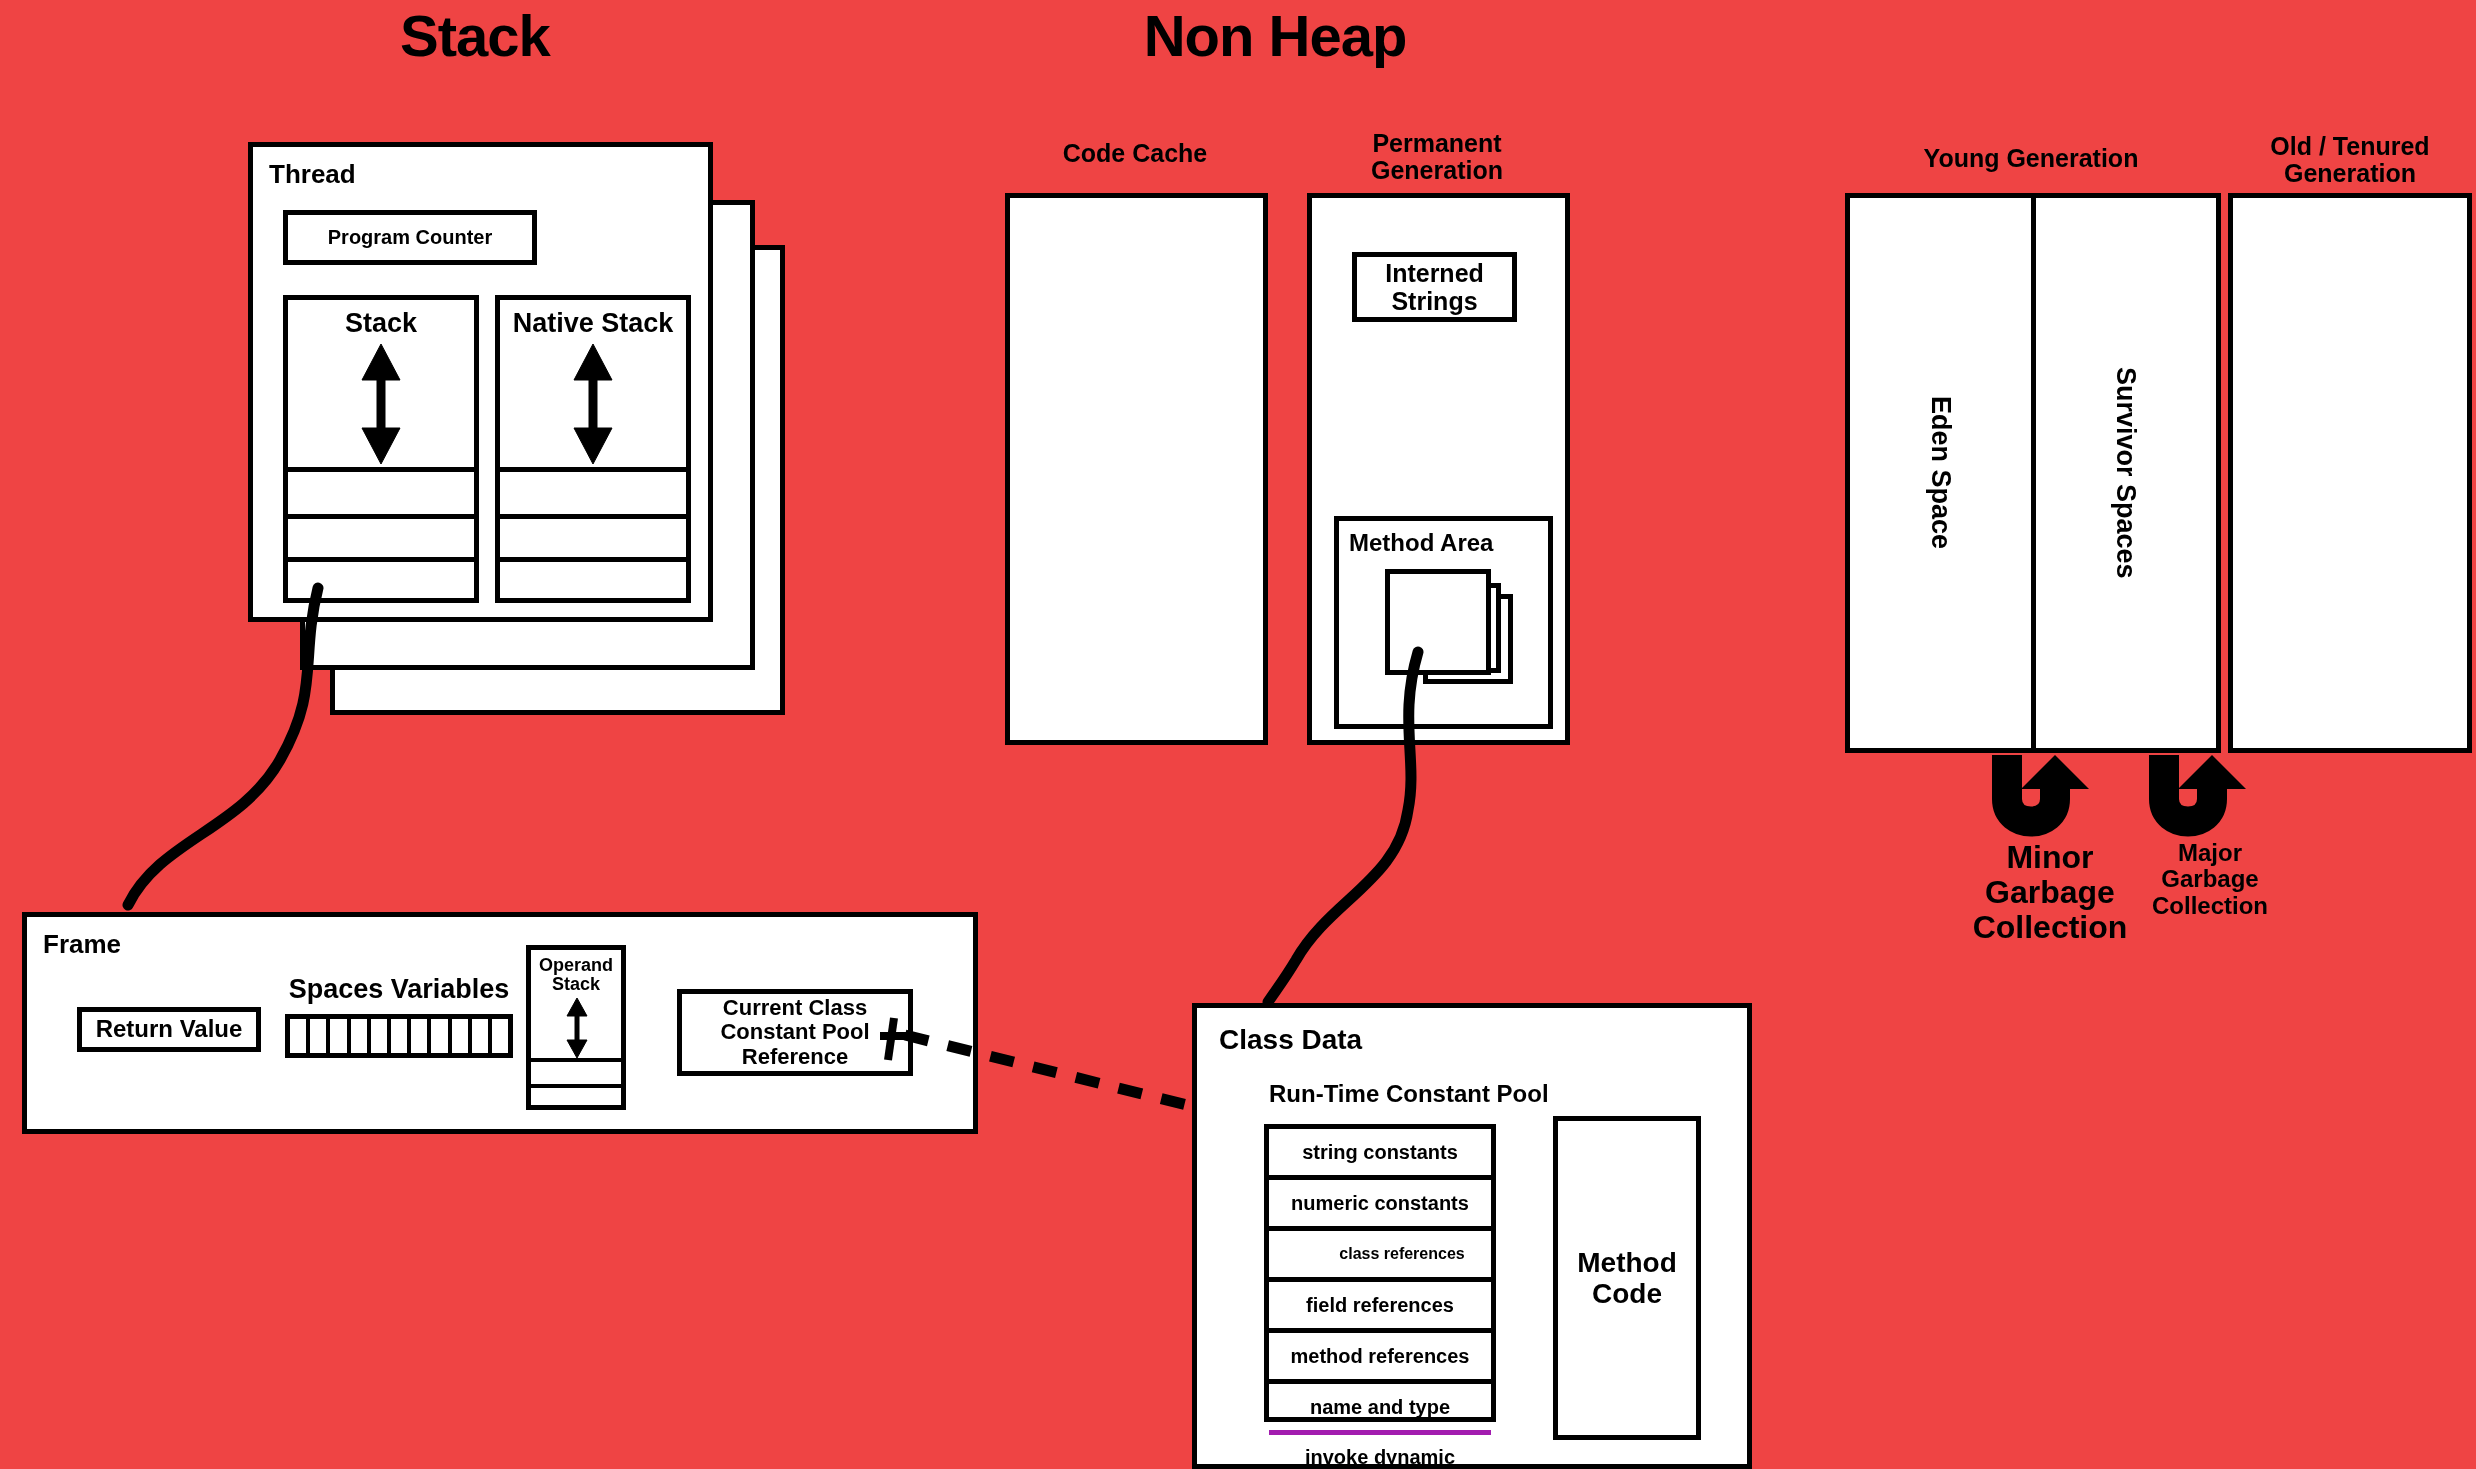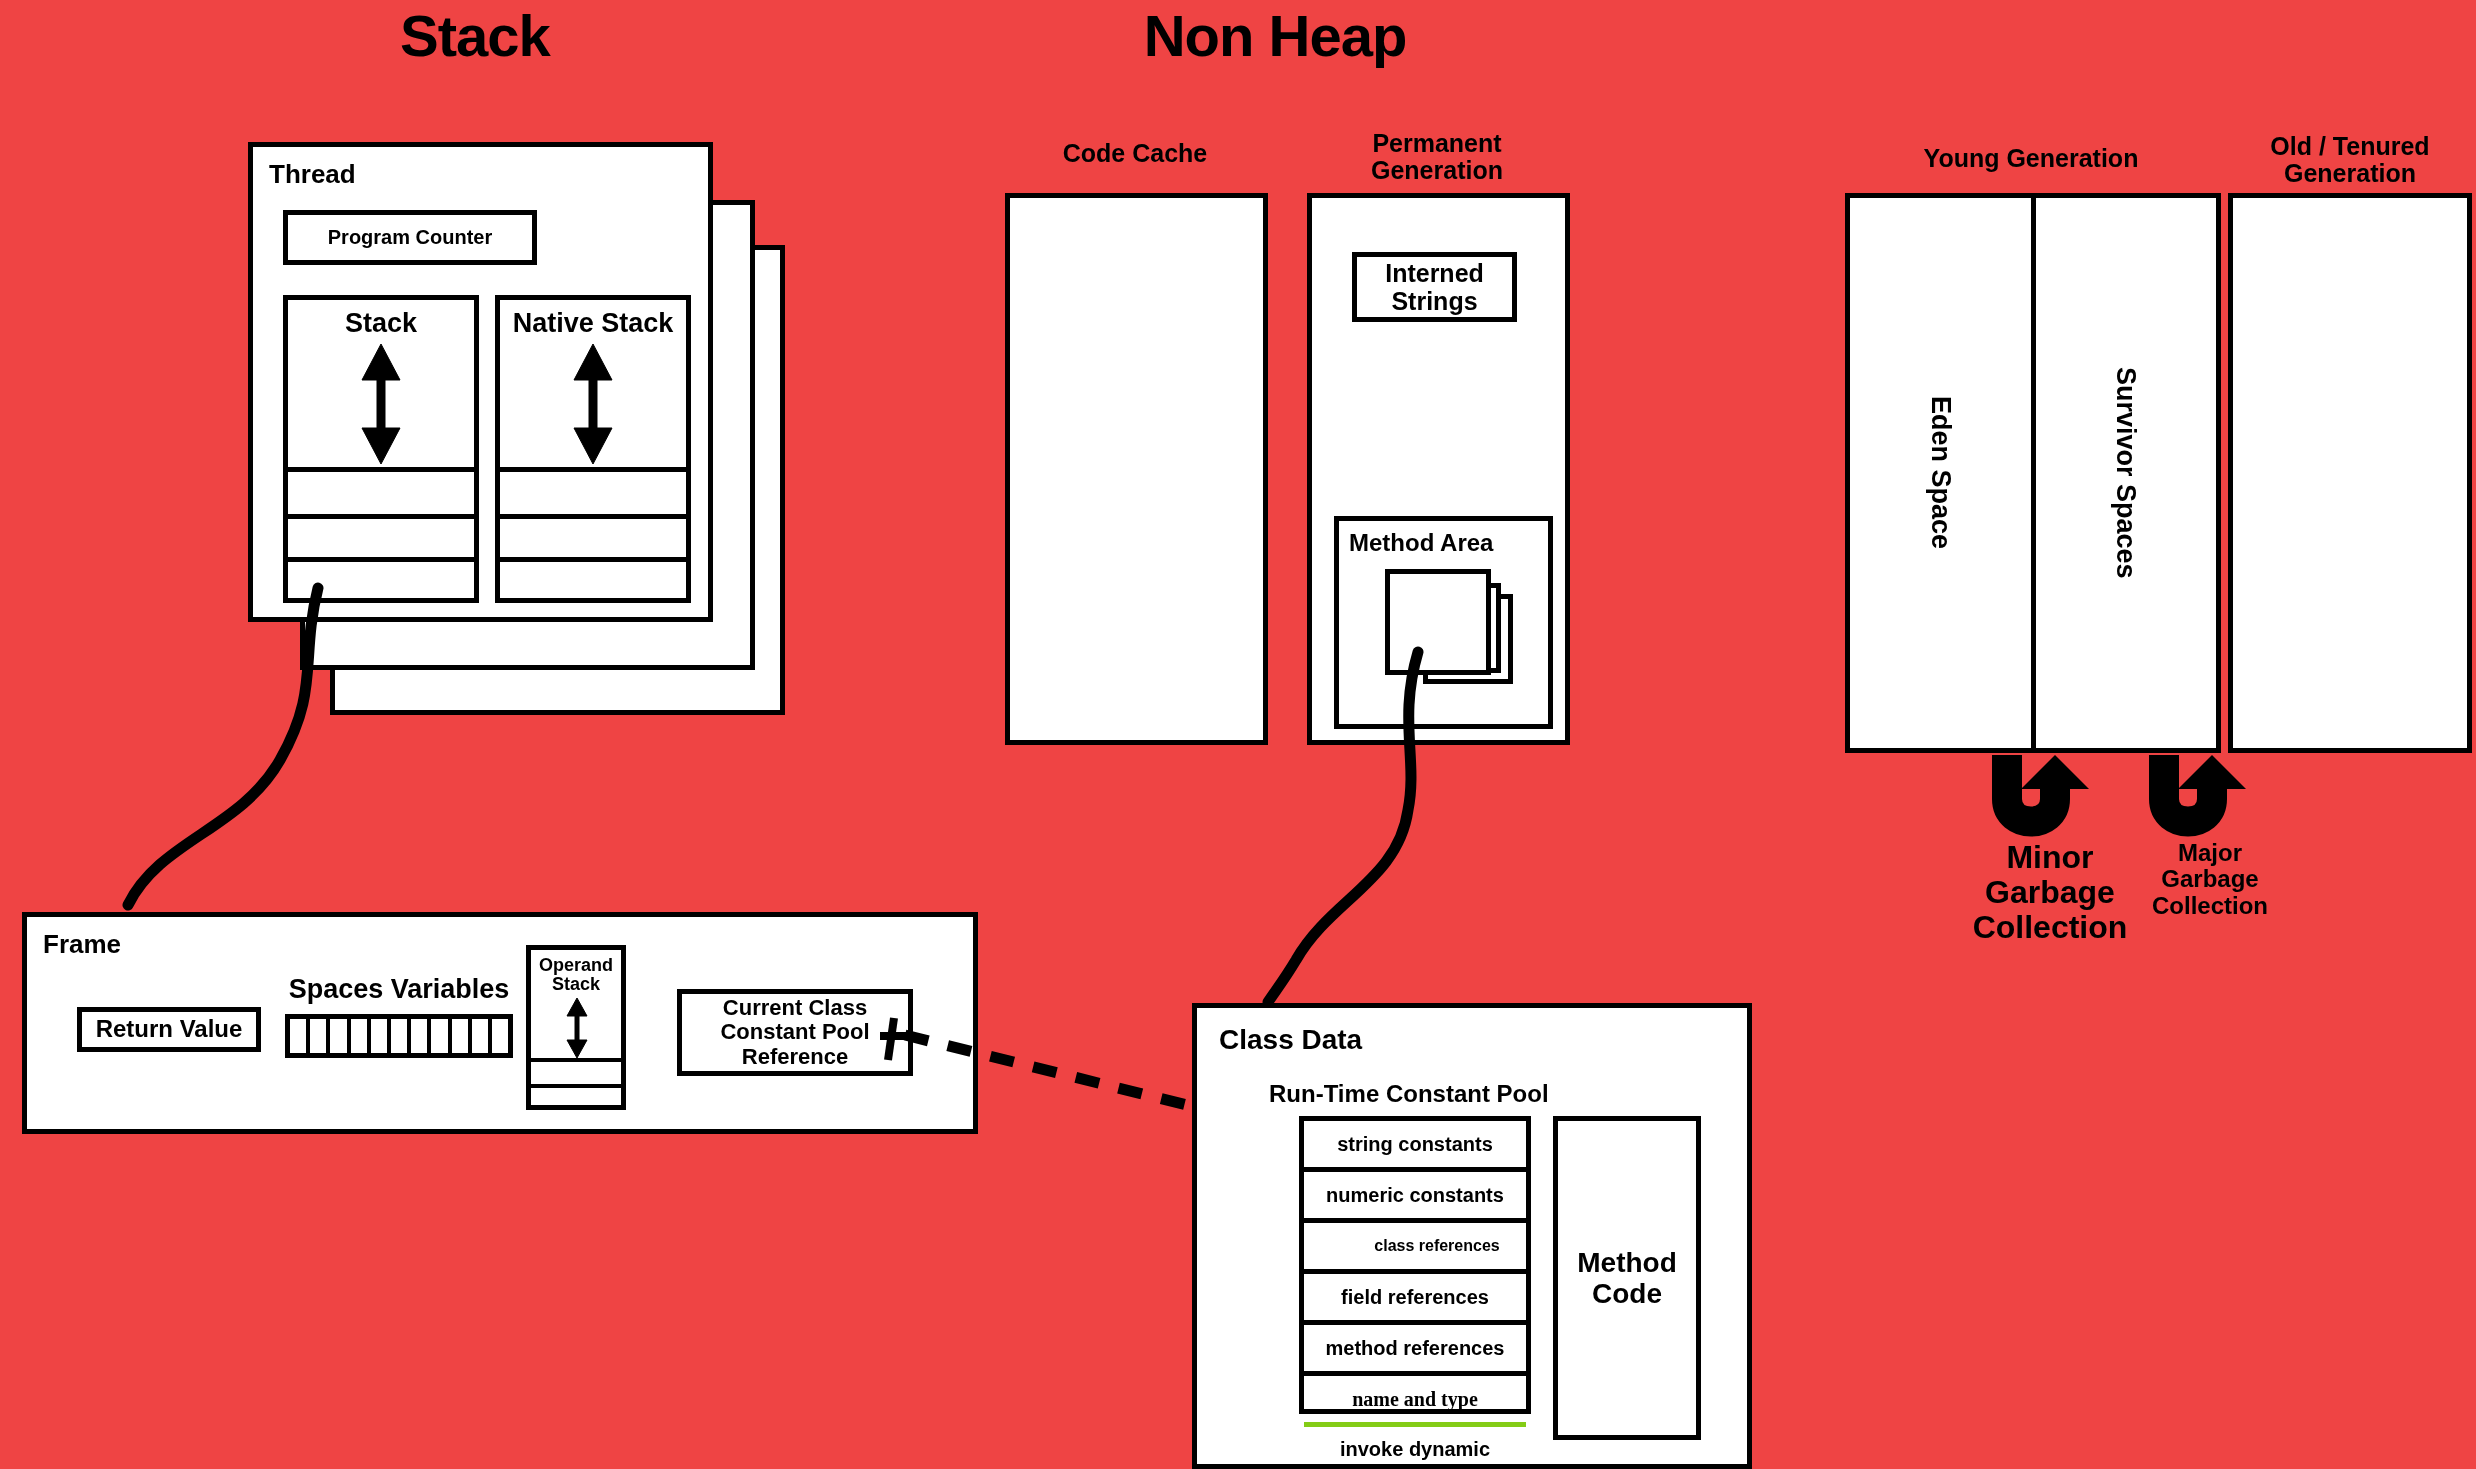--- a/index.html
+++ b/index.html
@@ -237,27 +237,27 @@
   </svg>
   <div class="abs" style="left:2115px; top:840px; width:190px; text-align:center; font-weight:bold; font-size:24px; line-height:1.1; white-space:pre-line;">Major
 Garbage
 Collection</div>
 
   <div class="abs box" style="left:1192px; top:1003px; width:560px; height:466px;">
     <div class="label-tl" style="left:22px; top:16px; font-size:28px;">Class Data</div>
 
     <div class="abs" style="left:72px; top:72px; font-weight:bold; font-size:24px; white-space:nowrap;">Run-Time Constant Pool</div>
 
-    <div class="abs box" style="left:67px; top:108px; width:232px; height:298px;margin-left:35px;">
+    <div class="abs box" style="left:67px; top:116px; width:232px; height:298px;">
       <div class="centered-text" style="height:46px; border-bottom:5px solid #000; font-size:20px;">string constants</div>
       <div class="centered-text" style="height:46px; border-bottom:5px solid #000; font-size:20px;">numeric constants</div>
       <div class="centered-text" style="height:46px; border-bottom:5px solid #000; font-size:16px;padding-left:44px;">class references</div>
       <div class="centered-text" style="height:46px; border-bottom:5px solid #000; font-size:20px;">field references</div>
       <div class="centered-text" style="height:46px; border-bottom:5px solid #000; font-size:20px;">method references</div>
-      <div class="centered-text" style="height:46px; border-bottom:5px solid #84cc16; font-size:20px;font-family:Liberation Serif, serif;">name and type</div>
+      <div class="centered-text" style="height:46px; border-bottom:5px solid #a21caf; font-size:20px;">name and type</div>
       <div class="centered-text" style="height:45px; font-size:20px;">invoke dynamic</div>
     </div>
 
     <div class="abs box" style="left:356px; top:108px; width:148px; height:324px;">
       <div class="centered-text" style="width:100%; height:100%; font-size:28px; white-space:pre-line;">Method
 Code</div>
     </div>
   </div>
 
 </div>

